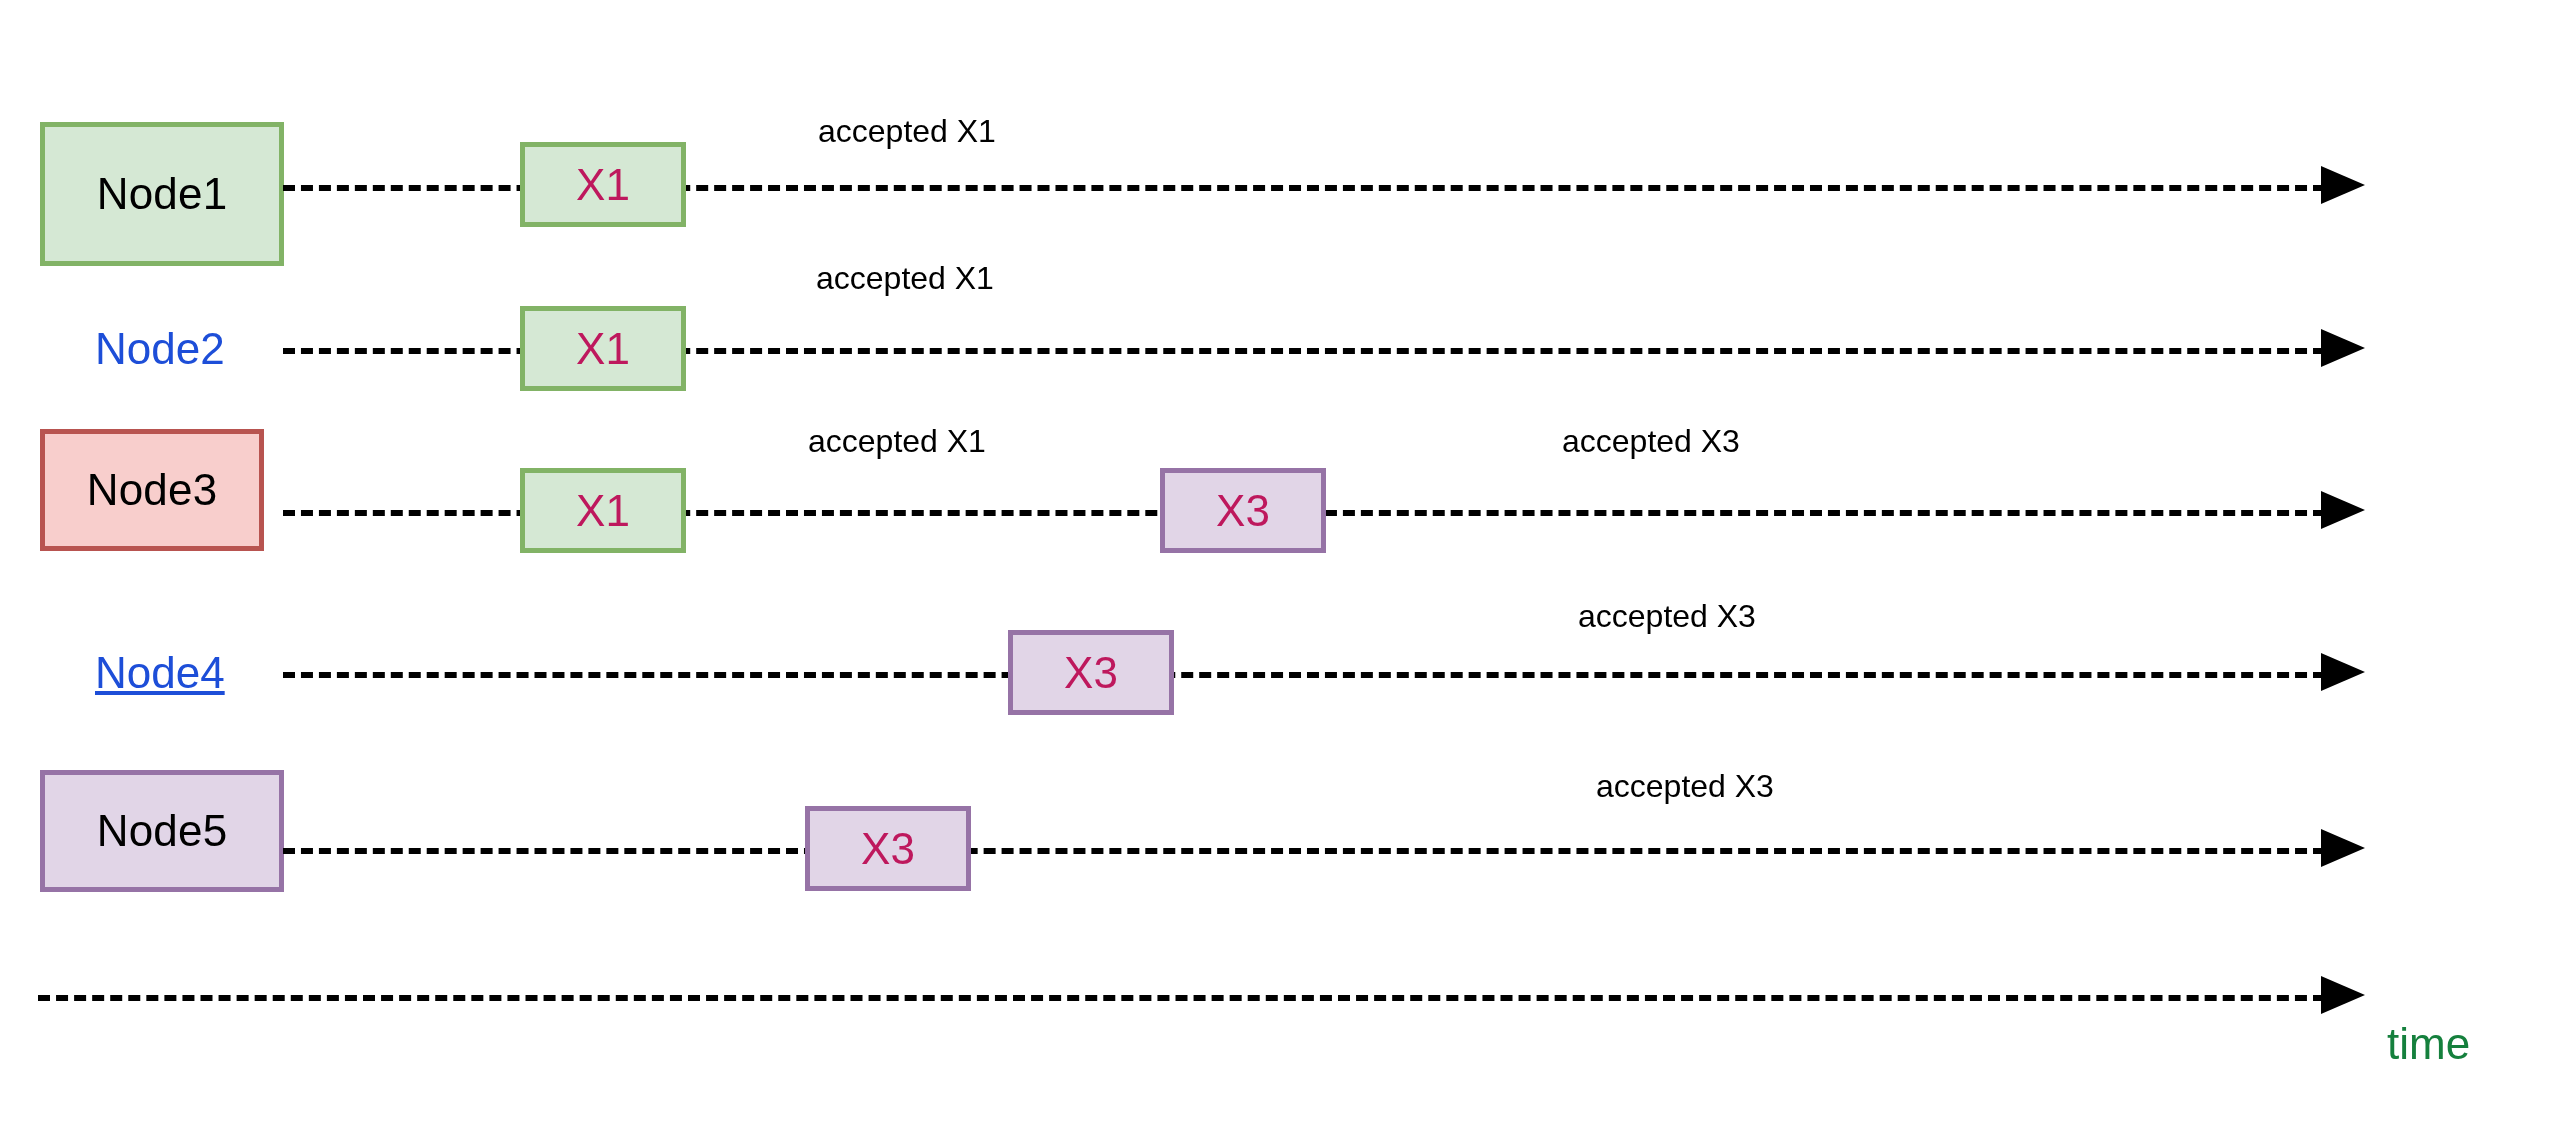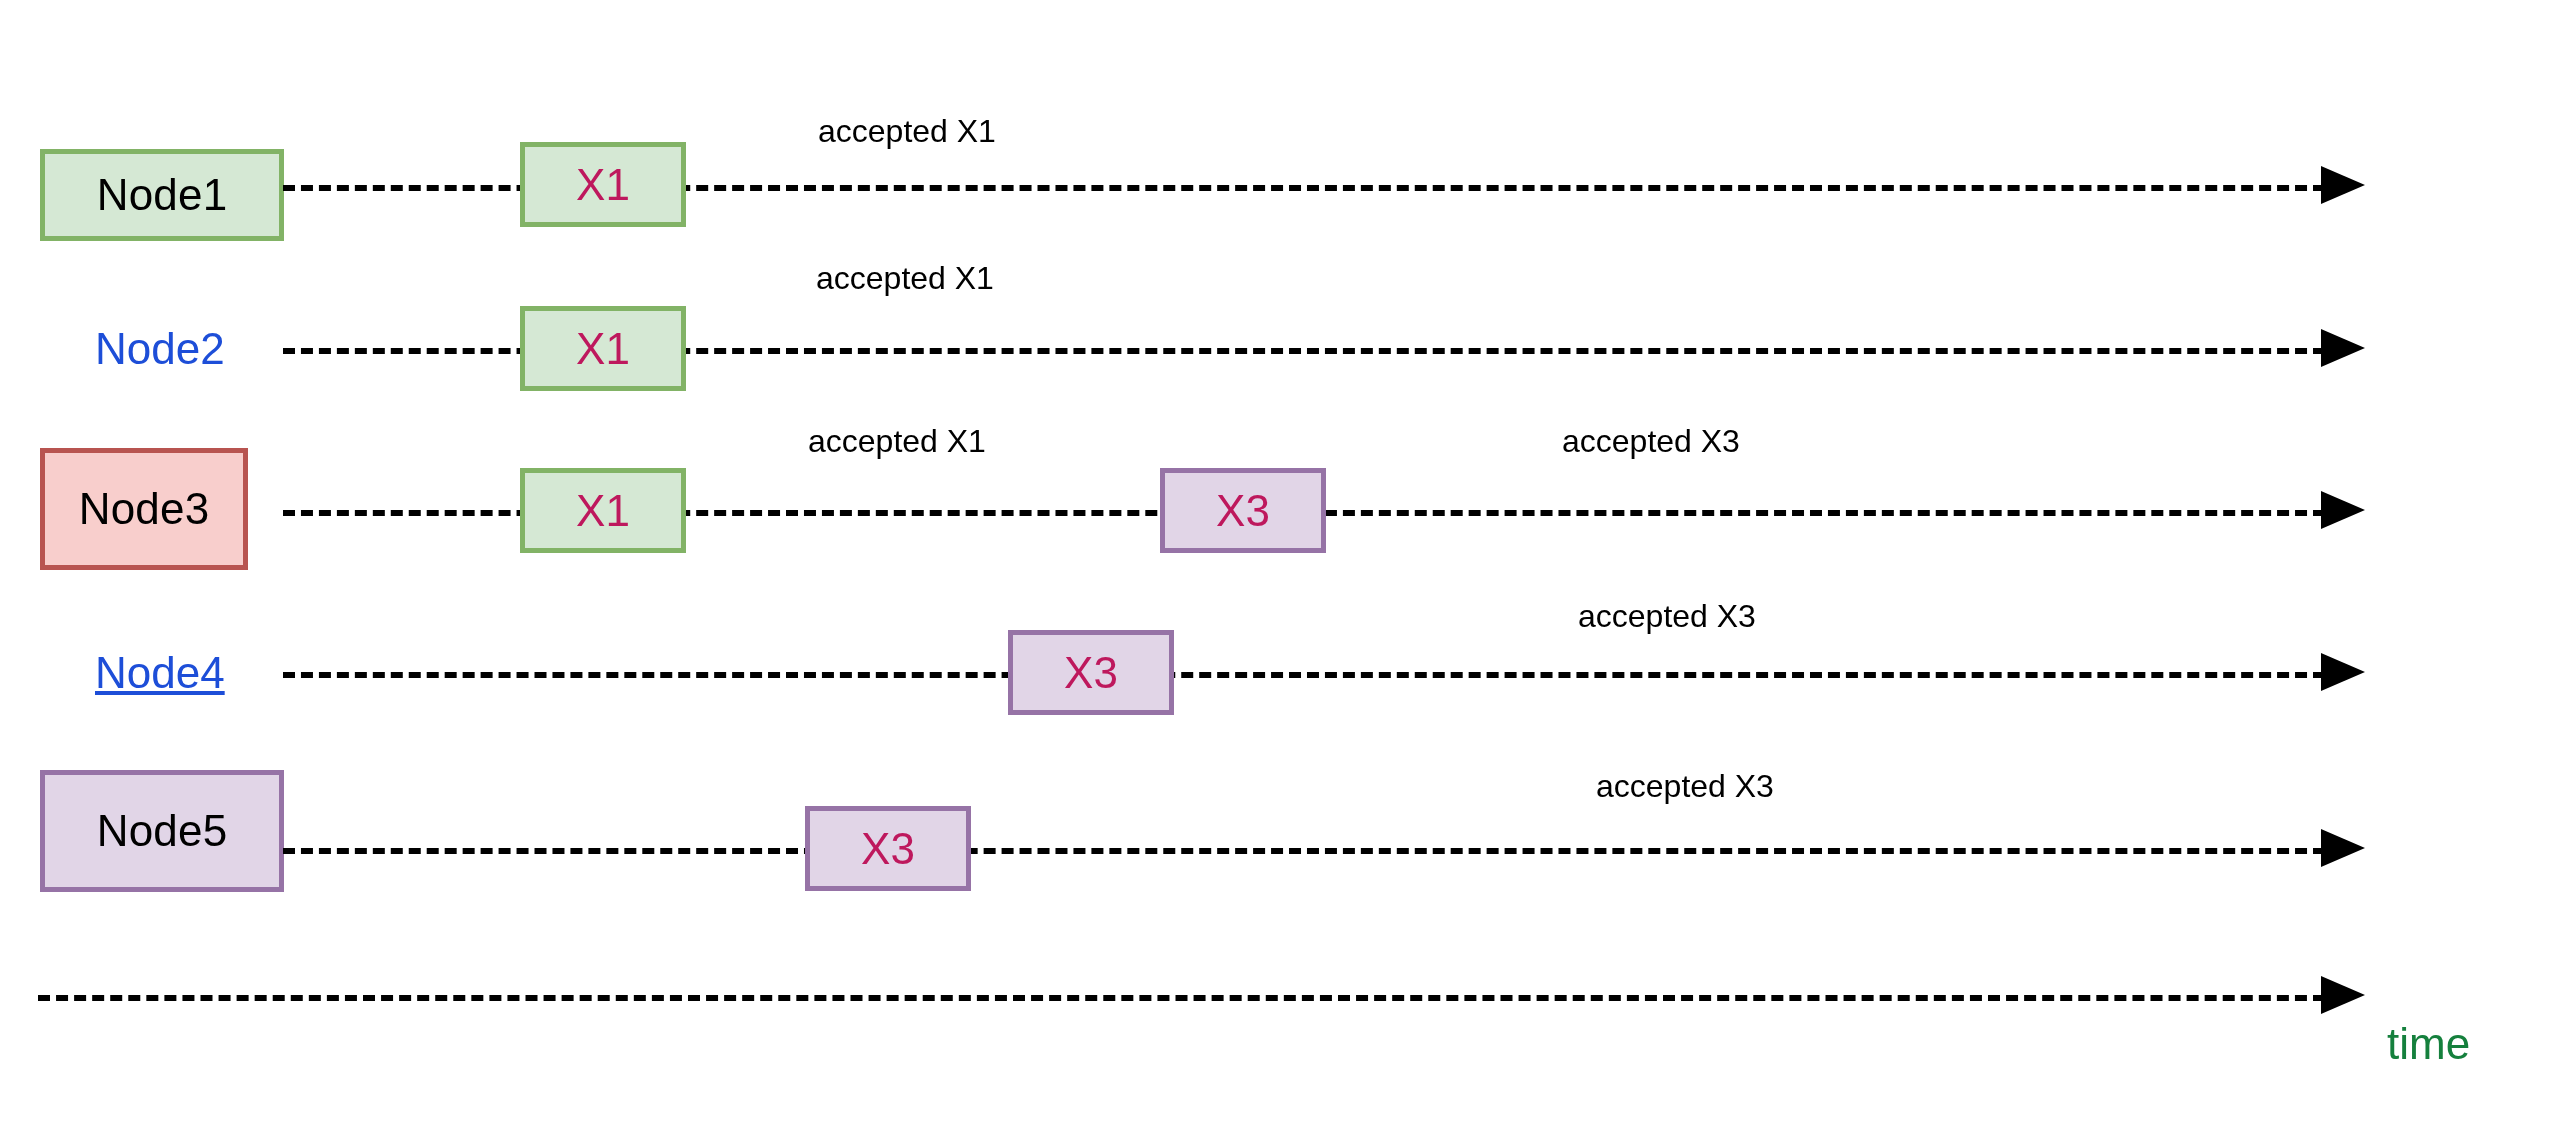--- a/index.html
+++ b/index.html
@@ -82,39 +82,39 @@
     line-height: 1;
     white-space: nowrap;
   }
 </style>
 </head>
 <body>
 
 <div id="canvas">
     <div class="timeline" style="left: 283px; top: 185px; width: 2042px;"></div>
     <div class="arrowhead" style="left: 2321px; top: 166px;"></div>
-    <div class="node-box" style="left: 40px; top: 122px; width: 244px; height: 92px; background: rgb(213, 232, 212); border-color: rgb(130, 179, 102); margin-top: 27px;">
+    <div class="node-box" style="left: 40px; top: 122px; width: 244px; height: 144px; background: rgb(213, 232, 212); border-color: rgb(130, 179, 102);">
       <span>Node1</span>
     </div>
     <div class="msg-box" style="left: 520px; top: 142px; width: 166px; height: 85px; background: rgb(213, 232, 212); border-color: rgb(130, 179, 102);">
       <span>X1</span>
     </div>
     <div class="edge-label" style="left: 818px; top: 115px;">accepted X1</div>
     <div class="timeline" style="left: 283px; top: 348px; width: 2042px;"></div>
     <div class="arrowhead" style="left: 2321px; top: 329px;"></div>
     <div class="node-label-plain" style="left: 95px; top: 325px; height: 48px;">
       <span>Node2</span>
     </div>
     <div class="msg-box" style="left: 520px; top: 306px; width: 166px; height: 85px; background: rgb(213, 232, 212); border-color: rgb(130, 179, 102);">
       <span>X1</span>
     </div>
     <div class="edge-label" style="left: 816px; top: 262px;">accepted X1</div>
     <div class="timeline" style="left: 283px; top: 510px; width: 2042px;"></div>
     <div class="arrowhead" style="left: 2321px; top: 491px;"></div>
-    <div class="node-box" style="left: 40px; top: 448px; width: 208px; height: 122px; background: rgb(248, 206, 204); border-color: rgb(184, 84, 80);">
+    <div class="node-box" style="left: 40px; top: 429px; width: 224px; height: 122px; background: rgb(248, 206, 204); border-color: rgb(184, 84, 80);">
       <span>Node3</span>
     </div>
     <div class="msg-box" style="left: 520px; top: 468px; width: 166px; height: 85px; background: rgb(213, 232, 212); border-color: rgb(130, 179, 102);">
       <span>X1</span>
     </div>
     <div class="msg-box" style="left: 1160px; top: 468px; width: 166px; height: 85px; background: rgb(225, 213, 231); border-color: rgb(150, 115, 166);">
       <span>X3</span>
     </div>
     <div class="edge-label" style="left: 808px; top: 425px;">accepted X1</div>
     <div class="edge-label" style="left: 1562px; top: 425px;">accepted X3</div>

